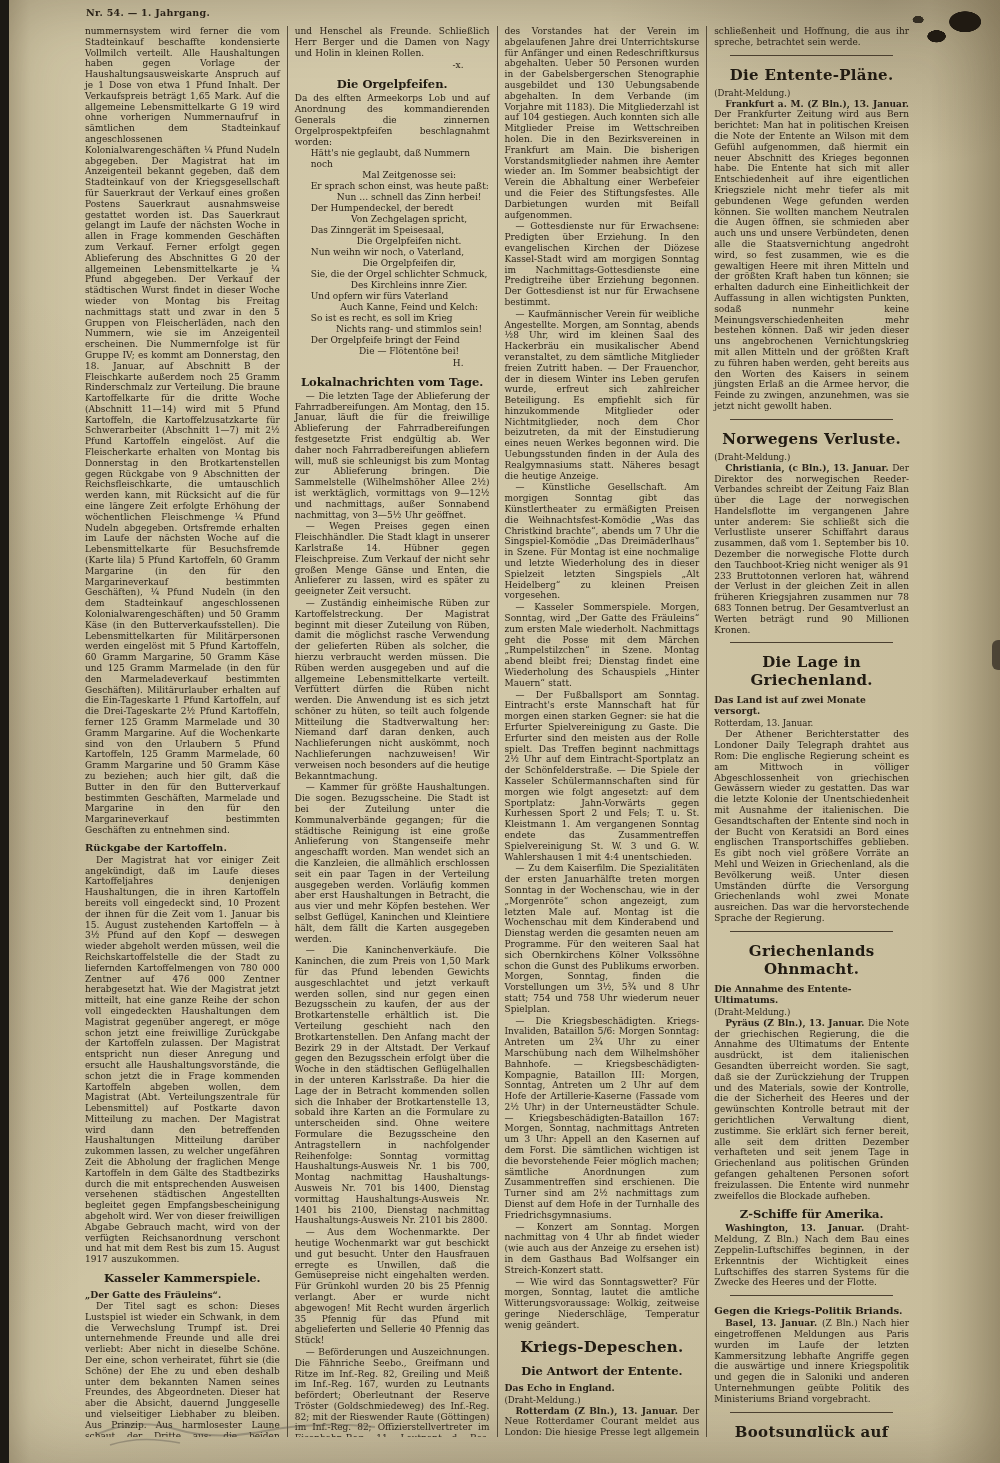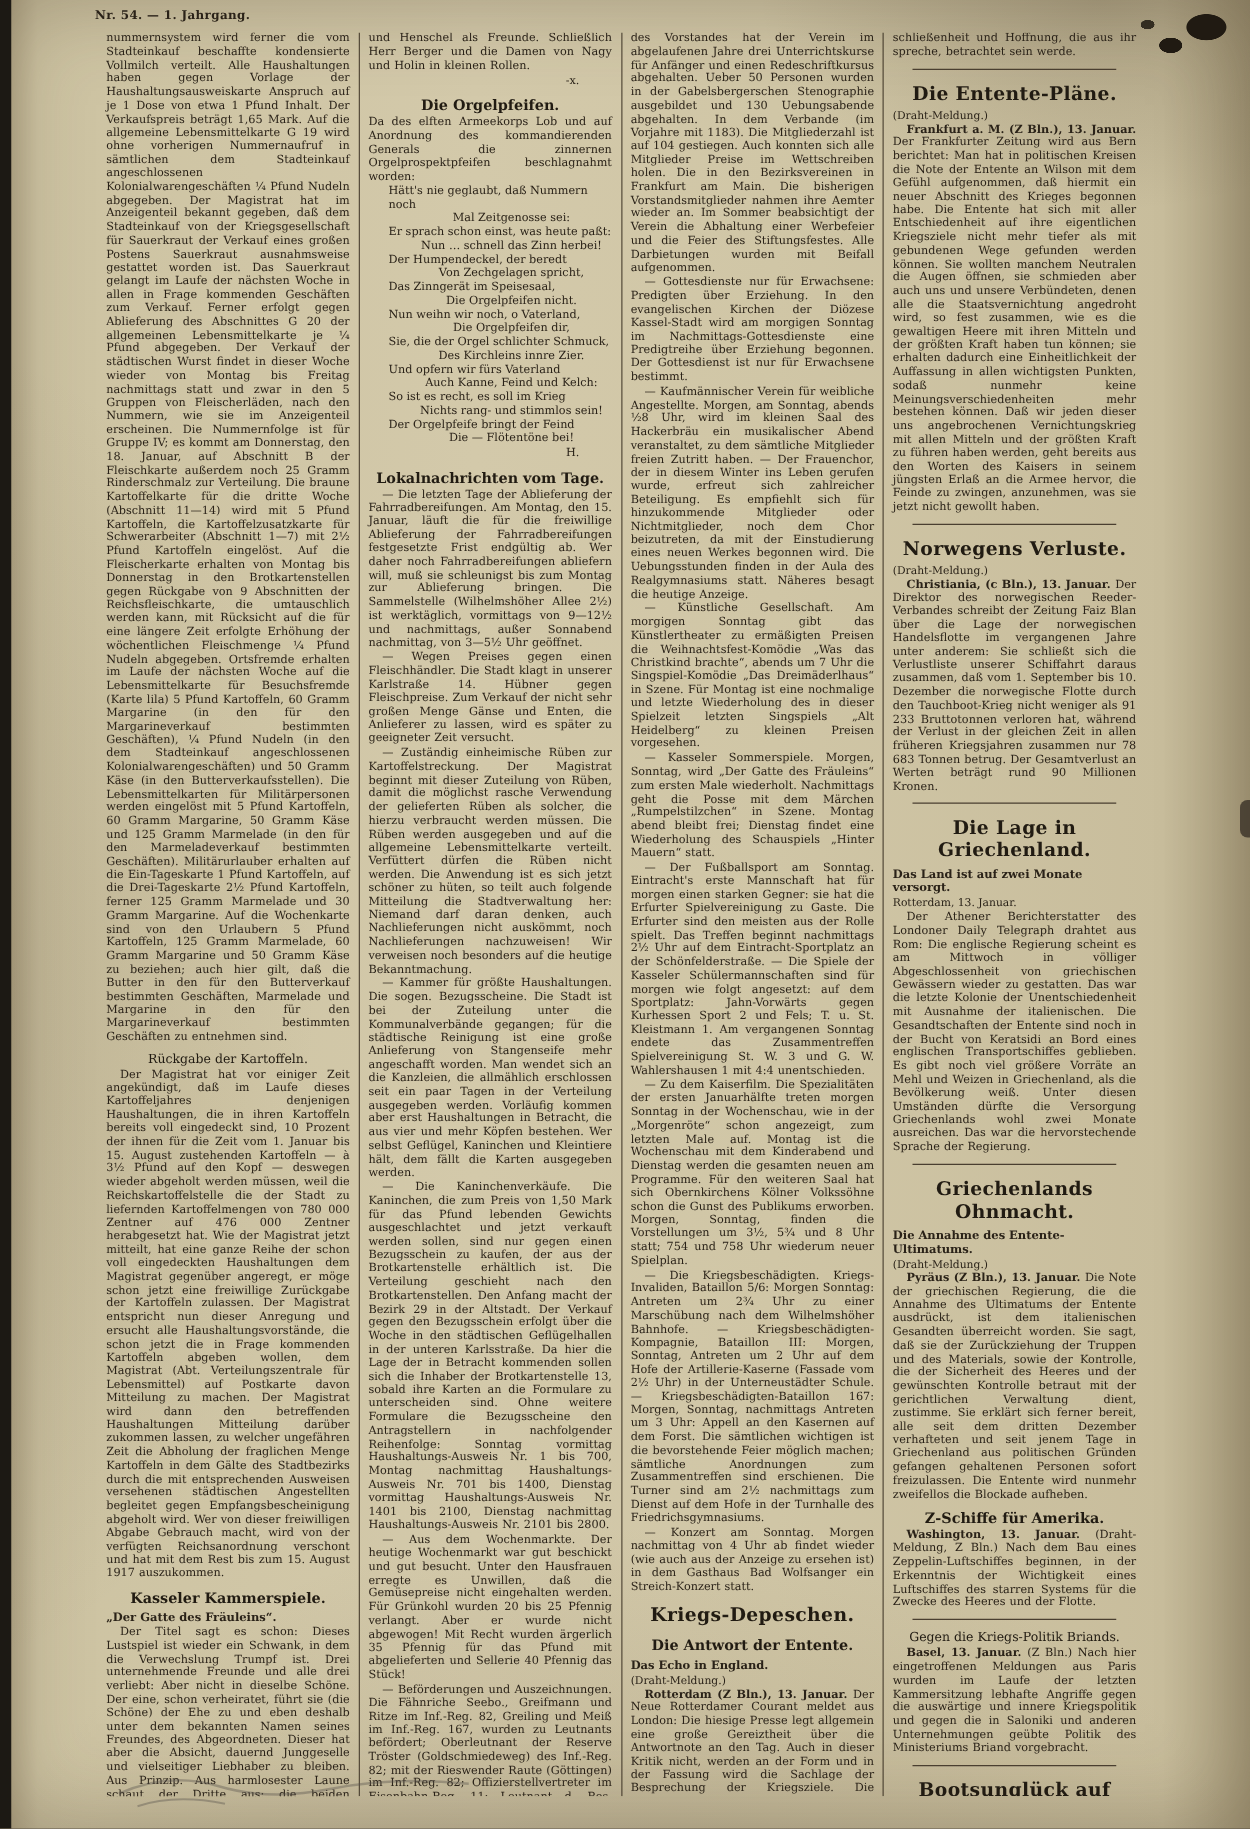--- a/index.html
+++ b/index.html
@@ -14,34 +14,34 @@
     box-shadow:inset 0 0 70px rgba(70,55,35,.35);
   }
   .scan-edge{position:absolute;left:0;top:0;width:9px;height:100%;background:#1c1914;}
   .ink-stain{position:absolute;top:2px;right:8px;width:84px;height:52px;pointer-events:none;
     background:
       radial-gradient(ellipse 26px 17px at 68% 38%, #201a12 60%, transparent 63%),
       radial-gradient(ellipse 15px 10px at 34% 66%, #201a12 60%, transparent 63%),
       radial-gradient(ellipse 9px 6px at 12% 34%, rgba(32,26,18,.85) 60%, transparent 63%);
   }
   .edge-smudge{position:absolute;right:0;top:640px;width:8px;height:30px;background:#2b241c;border-radius:6px 0 0 6px;opacity:.7;}
-  .masthead{position:absolute;left:76px;top:7px;font-size:9.5px;font-weight:700;letter-spacing:.3px;color:#2a2218;}
+  .masthead{position:absolute;left:86px;top:7px;font-size:9.5px;font-weight:700;letter-spacing:.3px;color:#2a2218;}
   .cols{position:absolute;left:84px;right:84px;top:26px;bottom:26px;display:flex;overflow:hidden;}
   .col{flex:1 1 0;min-width:0;padding:0 7px;border-left:1px solid rgba(58,48,34,.8);overflow:hidden;display:flex;flex-direction:column;}
   .col > *{flex:0 0 auto;}
   .col:first-child{border-left:none;padding-left:1px;}
   .p,.pc,.item{font-size:9px;line-height:1.2;text-align:justify;margin:0 0 1px;word-spacing:.4px;}
   .p,.item{text-indent:11px;}
   .poem{font-size:9px;line-height:1.22;margin:0;padding-left:16px;text-align:left;}
   .poem.alt{padding-left:34px;text-align:center;}
   .sig{font-size:9px;text-align:right;padding-right:26px;margin:1px 0 2px;}
   .note{font-size:8.6px;text-align:left;margin:1px 0;}
   .h-big{font-size:15px;font-weight:700;text-align:center;margin:6px 0 3px;letter-spacing:.3px;color:#211b12;}
   .h-med{font-size:11.5px;font-weight:700;text-align:center;margin:5px 0 2px;color:#211b12;}
-  .h-small{font-size:10px;font-weight:400;text-align:center;margin:5px 0 2px;color:#211b12;}
+  .h-small{font-size:10px;font-weight:700;text-align:left;margin:5px 0 2px;color:#211b12;}
   .sub{font-size:9.2px;font-weight:700;text-align:left;margin:2px 0 1px;}
   .rule{border-top:1px solid #4a3f30;margin:6px 16px 4px;}
   .lead{font-weight:700;}
   .pencil{position:absolute;left:90px;bottom:8px;opacity:.38;}
 </style>
 </head>
 <body>
 
 <div class="sheet">
   <div class="scan-edge"></div>
@@ -93,20 +93,21 @@
       <div class="col">
         <div class="pc">des Vorstandes hat der Verein im abgelaufenen Jahre drei Unterrichtskurse für Anfänger und einen Redeschriftkursus abgehalten. Ueber 50 Personen wurden in der Gabelsbergerschen Stenographie ausgebildet und 130 Uebungsabende abgehalten. In dem Verbande (im Vorjahre mit 1183). Die Mitgliederzahl ist auf 104 gestiegen. Auch konnten sich alle Mitglieder Preise im Wettschreiben holen. Die in den Bezirksvereinen in Frankfurt am Main. Die bisherigen Vorstandsmitglieder nahmen ihre Aemter wieder an. Im Sommer beabsichtigt der Verein die Abhaltung einer Werbefeier und die Feier des Stiftungsfestes. Alle Darbietungen wurden mit Beifall aufgenommen.</div>
         <div class="item">— Gottesdienste nur für Erwachsene: Predigten über Erziehung. In den evangelischen Kirchen der Diözese Kassel-Stadt wird am morgigen Sonntag im Nachmittags-Gottesdienste eine Predigtreihe über Erziehung begonnen. Der Gottesdienst ist nur für Erwachsene bestimmt.</div>
         <div class="item">— Kaufmännischer Verein für weibliche Angestellte. Morgen, am Sonntag, abends ½8 Uhr, wird im kleinen Saal des Hackerbräu ein musikalischer Abend veranstaltet, zu dem sämtliche Mitglieder freien Zutritt haben. — Der Frauenchor, der in diesem Winter ins Leben gerufen wurde, erfreut sich zahlreicher Beteiligung. Es empfiehlt sich für hinzukommende Mitglieder oder Nichtmitglieder, noch dem Chor beizutreten, da mit der Einstudierung eines neuen Werkes begonnen wird. Die Uebungsstunden finden in der Aula des Realgymnasiums statt. Näheres besagt die heutige Anzeige.</div>
         <div class="item">— Künstliche Gesellschaft. Am morgigen Sonntag gibt das Künstlertheater zu ermäßigten Preisen die Weihnachtsfest-Komödie „Was das Christkind brachte“, abends um 7 Uhr die Singspiel-Komödie „Das Dreimäderlhaus“ in Szene. Für Montag ist eine nochmalige und letzte Wiederholung des in dieser Spielzeit letzten Singspiels „Alt Heidelberg“ zu kleinen Preisen vorgesehen.</div>
         <div class="item">— Kasseler Sommerspiele. Morgen, Sonntag, wird „Der Gatte des Fräuleins“ zum ersten Male wiederholt. Nachmittags geht die Posse mit dem Märchen „Rumpelstilzchen“ in Szene. Montag abend bleibt frei; Dienstag findet eine Wiederholung des Schauspiels „Hinter Mauern“ statt.</div>
         <div class="item">— Der Fußballsport am Sonntag. Eintracht's erste Mannschaft hat für morgen einen starken Gegner: sie hat die Erfurter Spielvereinigung zu Gaste. Die Erfurter sind den meisten aus der Rolle spielt. Das Treffen beginnt nachmittags 2½ Uhr auf dem Eintracht-Sportplatz an der Schönfelderstraße. — Die Spiele der Kasseler Schülermannschaften sind für morgen wie folgt angesetzt: auf dem Sportplatz: Jahn-Vorwärts gegen Kurhessen Sport 2 und Fels; T. u. St. Kleistmann 1. Am vergangenen Sonntag endete das Zusammentreffen Spielvereinigung St. W. 3 und G. W. Wahlershausen 1 mit 4:4 unentschieden.</div>
         <div class="item">— Zu dem Kaiserfilm. Die Spezialitäten der ersten Januarhälfte treten morgen Sonntag in der Wochenschau, wie in der „Morgenröte“ schon angezeigt, zum letzten Male auf. Montag ist die Wochenschau mit dem Kinderabend und Dienstag werden die gesamten neuen am Programme. Für den weiteren Saal hat sich Obernkirchens Kölner Volkssöhne schon die Gunst des Publikums erworben. Morgen, Sonntag, finden die Vorstellungen um 3½, 5¾ und 8 Uhr statt; 754 und 758 Uhr wiederum neuer Spielplan.</div>
         <div class="item">— Die Kriegsbeschädigten. Kriegs-Invaliden, Bataillon 5/6: Morgen Sonntag: Antreten um 2¾ Uhr zu einer Marschübung nach dem Wilhelmshöher Bahnhofe. — Kriegsbeschädigten-Kompagnie, Bataillon III: Morgen, Sonntag, Antreten um 2 Uhr auf dem Hofe der Artillerie-Kaserne (Fassade vom 2½ Uhr) in der Unterneustädter Schule. — Kriegsbeschädigten-Bataillon 167: Morgen, Sonntag, nachmittags Antreten um 3 Uhr: Appell an den Kasernen auf dem Forst. Die sämtlichen wichtigen ist die bevorstehende Feier möglich machen; sämtliche Anordnungen zum Zusammentreffen sind erschienen. Die Turner sind am 2½ nachmittags zum Dienst auf dem Hofe in der Turnhalle des Friedrichsgymnasiums.</div>
         <div class="item">— Konzert am Sonntag. Morgen nachmittag von 4 Uhr ab findet wieder (wie auch aus der Anzeige zu ersehen ist) in dem Gasthaus Bad Wolfsanger ein Streich-Konzert statt.</div>
+        <div class="item">— Wie wird das Sonntagswetter? Für morgen, Sonntag, lautet die amtliche Witterungsvoraussage: Wolkig, zeitweise geringe Niederschläge, Temperatur wenig geändert.</div>
         <div class="h-big">Kriegs-Depeschen.</div>
         <div class="h-med">Die Antwort der Entente.</div>
         <div class="sub">Das Echo in England.</div>
         <div class="note">(Draht-Meldung.)</div>
         <div class="p"><span class="lead">Rotterdam (Z Bln.), 13. Januar. </span>Der Neue Rotterdamer Courant meldet aus London: Die hiesige Presse legt allgemein eine große Gereiztheit über die Antwortnote an den Tag. Auch in dieser Kritik nicht, werden an der Form und in der Fassung wird die Sachlage der Besprechung der Kriegsziele. Die Versicherungen der Alliierten, die der angestrebten Neuordnung Europas für die kleinen Nationen ein freies, wirtschaftliches und selbständiges Dasein gesichert werden solle. Man weiß nicht, was die amerikanische Politik in dem Geiste zu tun wird: in der Antwort ist von einem kalten in der Fassung noch eine deutliche die lauten, über die Zukunft der deutschen Kolonien sowie keinerlei Bemerkung gemacht.</div>
       </div>
       <div class="col">
         <div class="pc">schließenheit und Hoffnung, die aus ihr spreche, betrachtet sein werde.</div>
         <div class="rule"></div>
         <div class="h-big">Die Entente-Pläne.</div>

